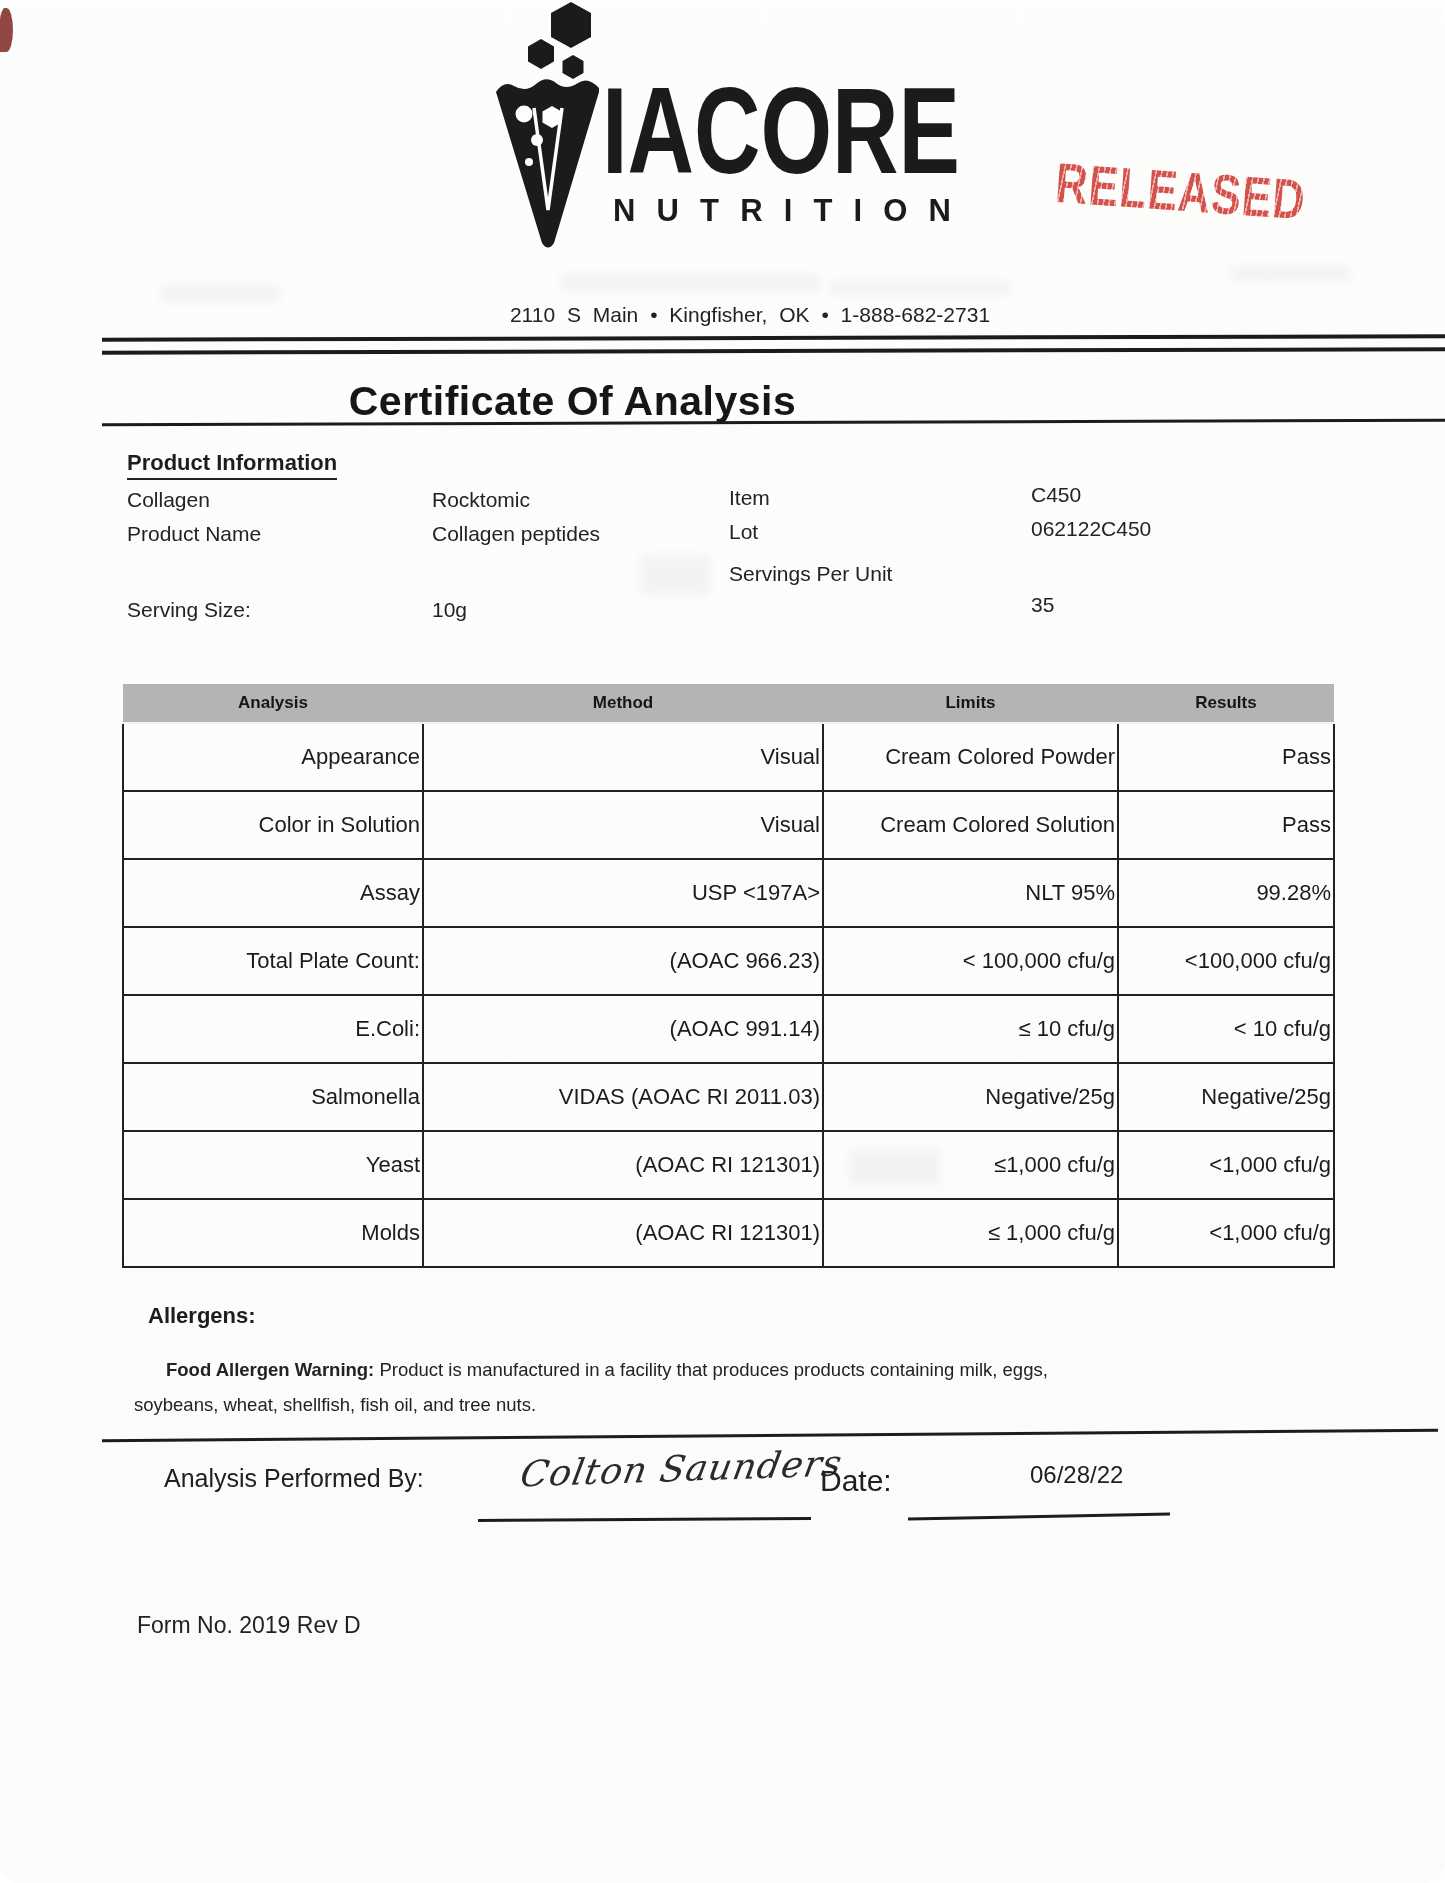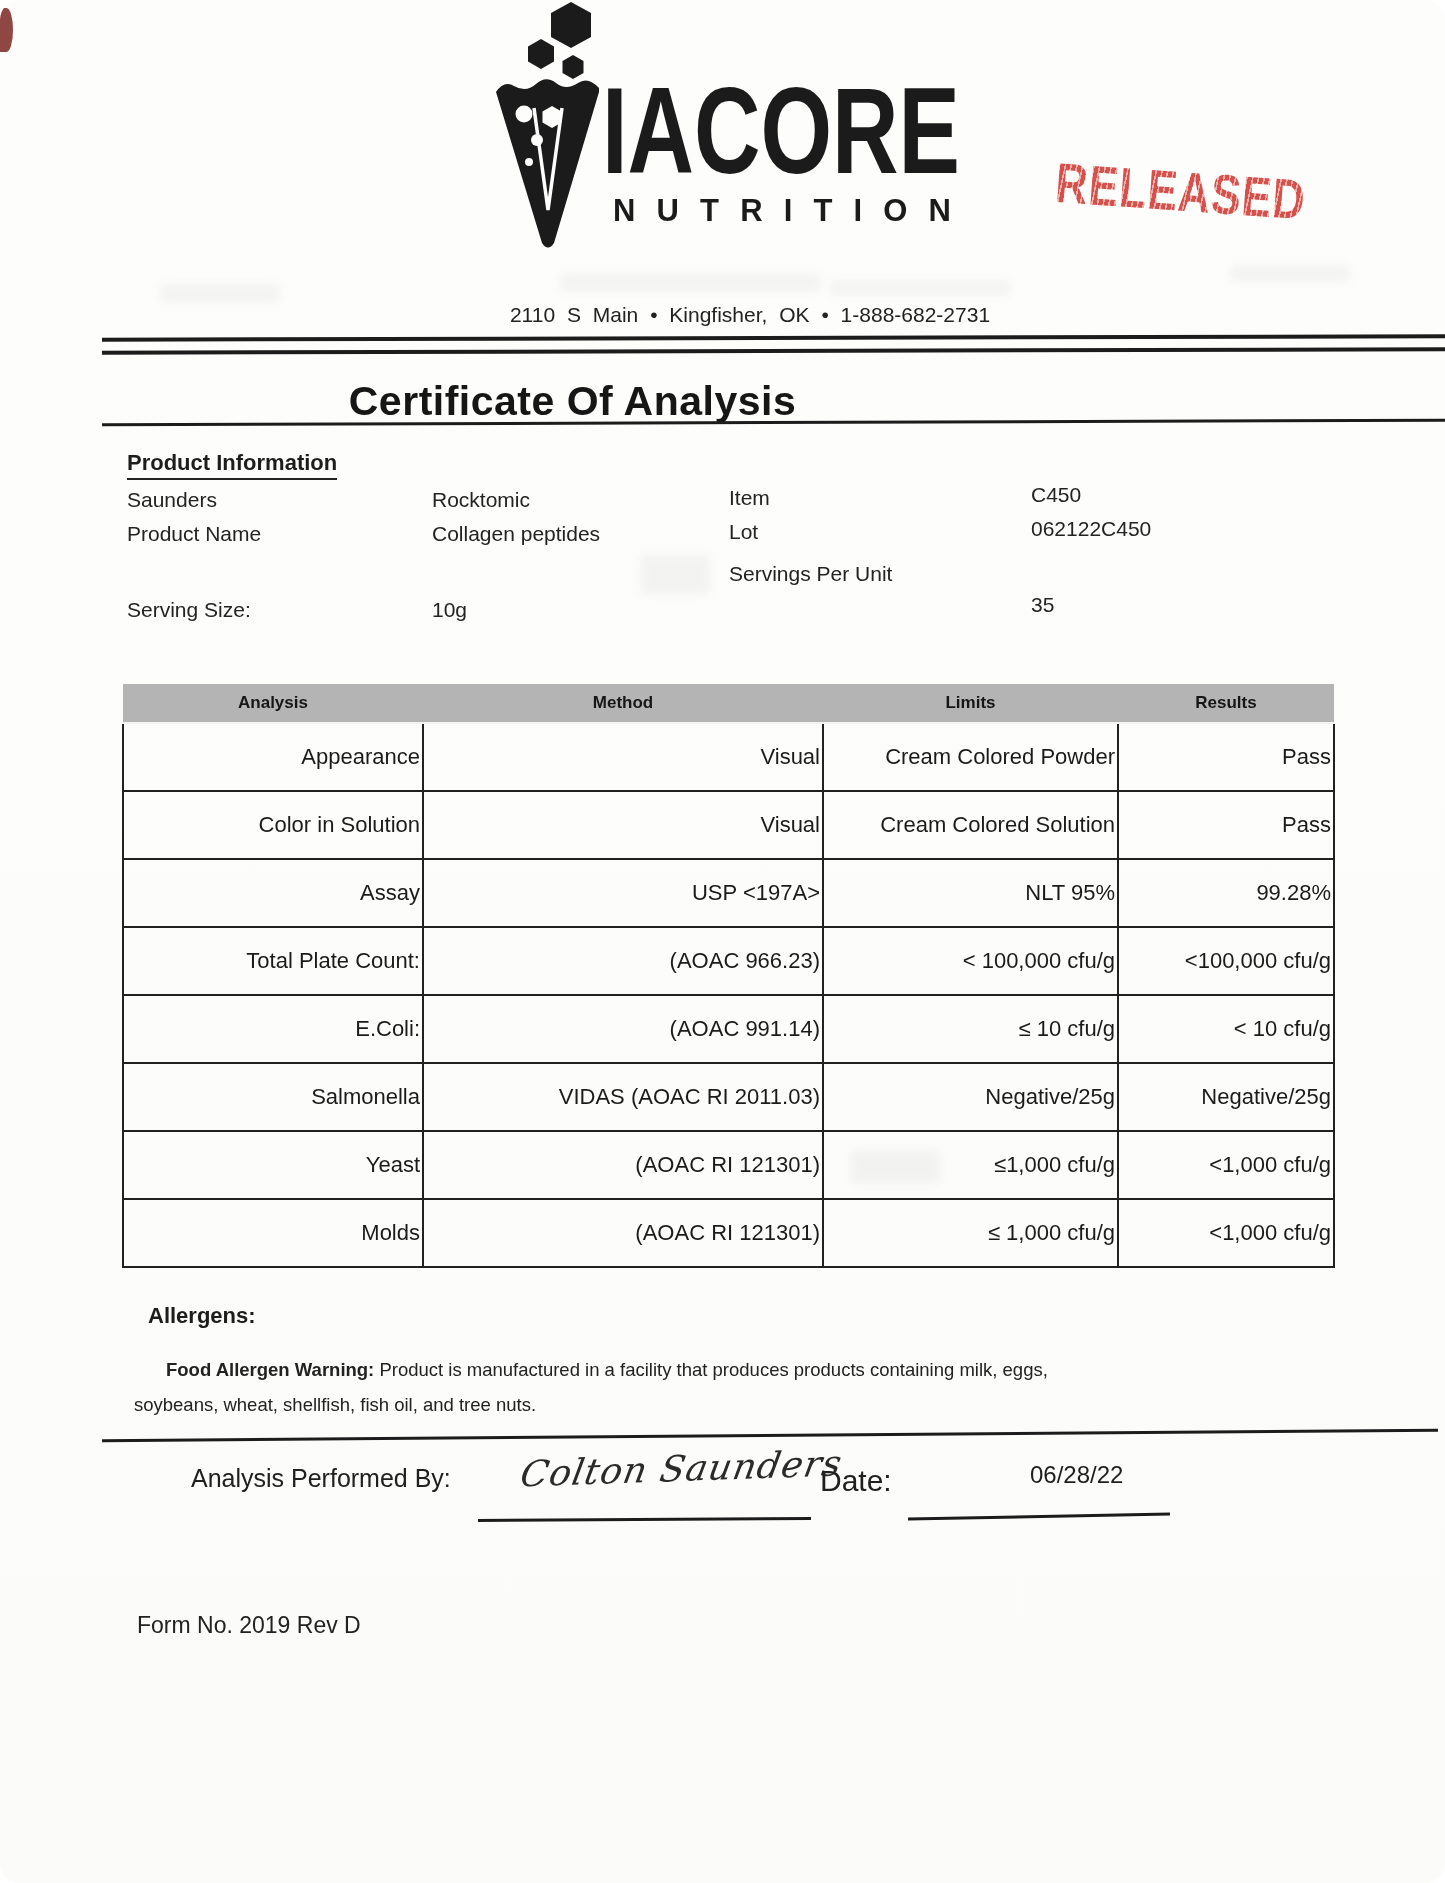--- a/index.html
+++ b/index.html
@@ -47,21 +47,21 @@
     border:2.3px solid #212121; height:66px; text-align:right; vertical-align:middle;
     font-size:22px; color:#1b1b1b; padding:0 2px; overflow:hidden; white-space:nowrap;
   }
 
   .allergens-heading { left:148px; top:1303px; font-size:22px; font-weight:bold; }
   .allergen-text { left:134px; top:1352px; width:1000px; font-size:18.5px; line-height:1.9; color:#222; }
   .allergen-text b { font-weight:bold;margin-left:32px; }
 
   .rule-4 { left:102px; top:1434px; width:1336px; height:3px; transform:rotate(-0.45deg); }
 
-  .sig-label { left:164px; top:1464px; font-size:25px; color:#202020;margin-left:27px; }
+  .sig-label { left:164px; top:1464px; font-size:25px; color:#202020; }
   .sig-name {
     left:522px; top:1448px; font-size:36px; font-style:italic; letter-spacing:1px;
     font-family:"DejaVu Serif", serif; color:#2a2a2a;
     transform:skewX(-12deg) rotate(-2deg);
   }
   .sig-line { left:478px; top:1518px; width:333px; height:3px; transform:rotate(-0.35deg); }
   .date-label { left:820px; top:1464px; font-size:30px; color:#202020; }
   .date-value { left:1030px; top:1461px; font-size:24px; color:#1e1e1e; }
   .date-line { left:908px; top:1515px; width:262px; height:3px; transform:rotate(-1.1deg); }
 
@@ -109,21 +109,21 @@
   </div>
 
   <div class="abs rule rule-1"></div>
   <div class="abs rule rule-2"></div>
 
   <div class="abs doc-title">Certificate Of Analysis</div>
   <div class="abs rule rule-3"></div>
 
   <div class="abs pi-heading">Product Information</div>
 
-  <span class="abs pi" style="left:127px;top:488px;">Saunders</span>
+  <span class="abs pi" style="left:127px;top:488px;">Collagen</span>
   <span class="abs pi" style="left:432px;top:488px;">Rocktomic</span>
   <span class="abs pi" style="left:729px;top:486px;">Item</span>
   <span class="abs pi" style="left:1031px;top:483px;">C450</span>
 
   <span class="abs pi" style="left:127px;top:522px;">Product Name</span>
   <span class="abs pi" style="left:432px;top:522px;">Collagen peptides</span>
   <span class="abs pi" style="left:729px;top:520px;">Lot</span>
   <span class="abs pi" style="left:1031px;top:517px;">062122C450</span>
 
   <span class="abs pi" style="left:127px;top:598px;">Serving Size:</span>

